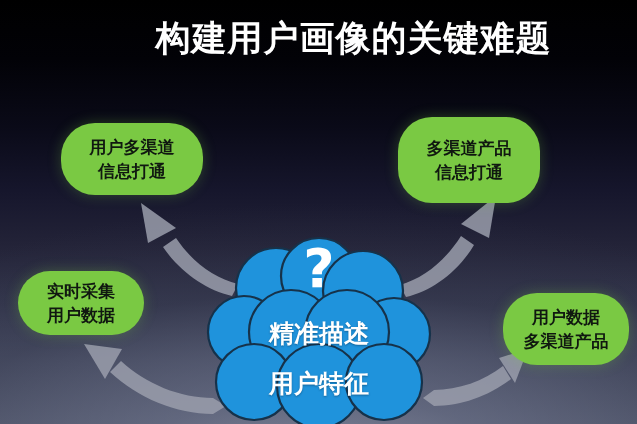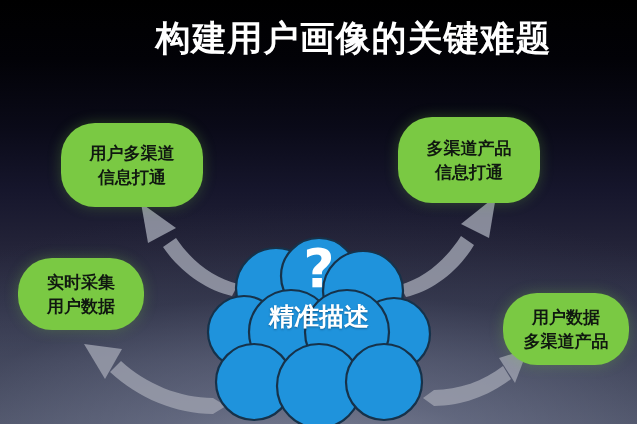--- a/index.html
+++ b/index.html
@@ -45,23 +45,23 @@
     line-height: 24px;
     text-align: center;
     display: flex;
     flex-direction: column;
     align-items: center;
     justify-content: center;
     box-shadow: 0 0 14px rgba(122,201,67,0.28);
   }
   .bubble span { display: block; white-space: nowrap; }
 
-  #bubble-tl { left: 61px;  top: 123px; width: 142px; height: 84px; }
+  #bubble-tl { left: 61px;  top: 123px; width: 142px; height: 72px; }
   #bubble-tr { left: 398px; top: 117px; width: 142px; height: 86px; }
-  #bubble-l  { left: 18px;  top: 258px; width: 126px; height: 72px; }
+  #bubble-l  { left: 18px;  top: 271px; width: 126px; height: 64px; }
   #bubble-r  { left: 503px; top: 293px; width: 126px; height: 72px; }
 
   
   #arrows {
     position: absolute;
     left: 0; top: 0;
     width: 637px; height: 424px;
   }
   .arrow-shape { fill: #9a9eac; opacity: 0.85; }
 
@@ -82,21 +82,21 @@
     top: 64px;
     width: 226px;
     text-align: center;
     color: #ffffff;
     font-size: 25px;
     font-weight: bold;
     line-height: 33px;
     text-shadow: 0 1px 2px rgba(0,40,70,0.45);
     pointer-events: none;
   }
-  .cloud-text span { display: block; white-space: nowrap; }
+  .cloud-text span { display: block; white-space: nowrap; margin-top: 17px; }
 
   .qmark {
     position: absolute;
     left: 0;
     top: 6px;
     width: 226px;
     text-align: center;
     color: #ffffff;
     font-size: 54px;
     font-weight: bold;
@@ -176,16 +176,17 @@
 
       <circle class="cloud-lobe" cx="48" cy="146" r="38"></circle>
       <circle class="cloud-lobe" cx="113" cy="150" r="42"></circle>
       <circle class="cloud-lobe" cx="178" cy="146" r="38"></circle>
     </svg>
 
     <div class="qmark">?</div>
 
     <div class="cloud-text">
       <span>精准描述</span>
+      <span>用户特征</span>
     </div>
   </div>
 
 </div>
 
 </body></html>

